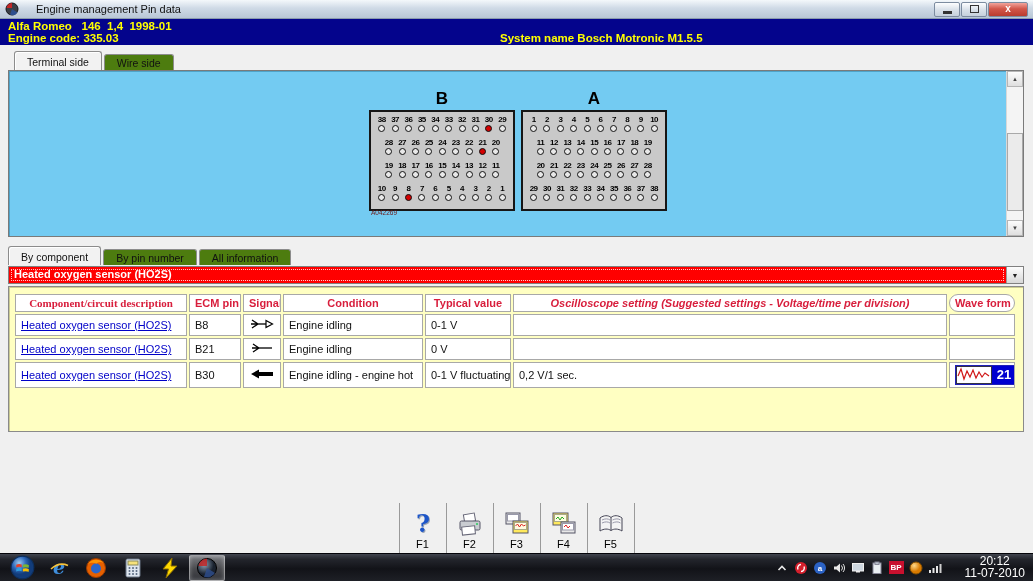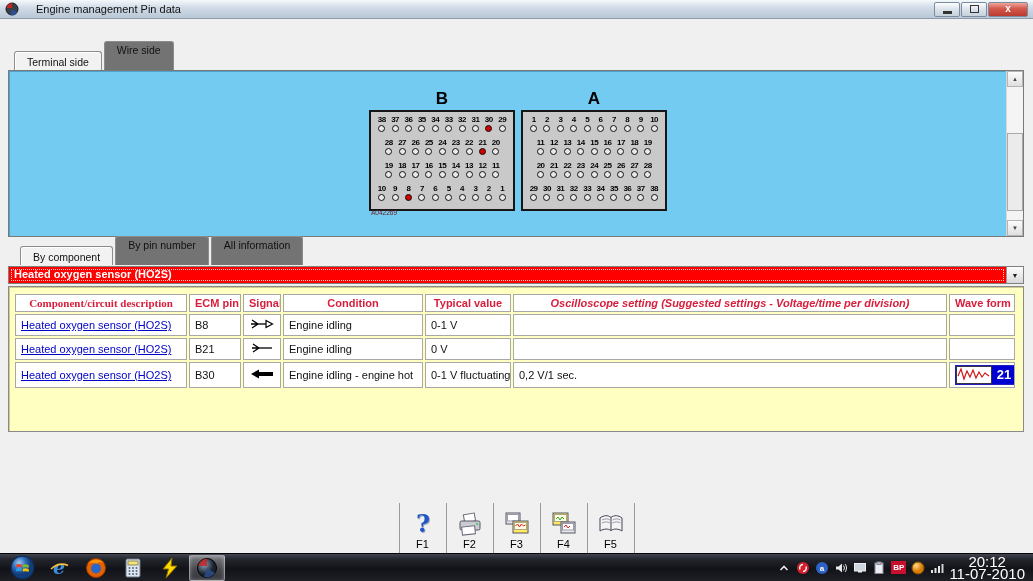--- a/index.html
+++ b/index.html
@@ -25,24 +25,24 @@
   .banner { position:absolute; top:19px; left:0; right:0; height:26px; background:#04048C;
     color:#FFFF00; font-weight:bold; font-size:11.5px; }
   .banner div { position:absolute; white-space:pre; }
   .banner .line1 { left:8px; top:1px; }
   .banner .line2 { left:8px; top:13px; }
   .banner .system { left:500px; top:13px; }
 
   
   .tabstrip { position:absolute; display:flex; align-items:flex-end; height:19px; }
   #view-tabs { left:14px; top:51px; }
-  #info-tabs { left:20px; top:246px; }
+  #info-tabs { left:8px; top:246px; }
   .tab { font-size:10.5px; color:#111; padding:3px 12px 3px; border:1px solid #8C8C8C;
-    border-bottom:none; border-radius:3px 3px 0 0; background:#737373; margin-right:2px;
-    height:29px; line-height:11px; }
+    border-bottom:none; border-radius:3px 3px 0 0; background:#4d7c0f; margin-right:2px;
+    height:16px; line-height:11px; }
   .tab.active { background:#F2F2F2; height:19px; line-height:14px; box-shadow:inset 1px 1px 0 #fff; z-index:2; }
 
   
   .diagram-panel { position:absolute; left:8px; top:70px; width:1016px; height:167px;
     background:#73CBF2; border:1px solid #7A7A7A; box-shadow:inset 1px 1px 0 #4FA3C9; }
   .vscroll { position:absolute; right:0; top:0; bottom:0; width:17px; background:#F4F4F4; border-left:1px solid #D8D8D8; }
   .scroll-btn { position:absolute; left:0; right:0; height:16px; background:linear-gradient(#FCFCFC,#DFDFDF);
     border:1px solid #B5B5B5; display:flex; align-items:center; justify-content:center; font-size:6px; color:#444; }
   .scroll-btn.up { top:0; }
   .scroll-btn.down { bottom:0; }
@@ -99,21 +99,21 @@
     border-radius:2px; margin-right:1px; }
   .tb-app svg { width:22px; height:22px; }
   .tb-app.start svg { width:25px; height:25px; }
   .tb-app.active { background:linear-gradient(rgba(255,255,255,.38),rgba(255,255,255,.10));
     border:1px solid rgba(255,255,255,.45); box-shadow:inset 0 0 4px rgba(255,255,255,.35); }
   .tray { margin-left:auto; display:flex; align-items:center; gap:5px; padding-right:4px; }
   .tray-ic { width:14px; height:14px; display:flex; align-items:center; justify-content:center; }
   .tray-ic svg { width:14px; height:14px; }
   .tray-badge { width:15px; height:13px; background:#C8102E; color:#fff; font-size:8px; font-weight:bold;
     display:flex; align-items:center; justify-content:center; }
-  .tray-clock { color:#fff; font-size:15px; text-align:center; line-height:11.5px; margin-left:0; }
+  .tray-clock { color:#fff; font-size:12px; text-align:center; line-height:11.5px; margin-left:18px; }
 
   .icon { display:inline-flex; }
 </style>
 </head>
 <body>
 
 <div id="screen">
 
   <div class="titlebar">
     <span class="icon app-icon">
@@ -130,20 +130,25 @@
         </div>
       <div class="winbtn">
           <span class="glyph-max"></span>
         </div>
       <div class="winbtn close">
           <span class="glyph-close">x</span>
         </div>
     </div>
   </div>
 
+  <div class="banner">
+    <div class="line1">Alfa Romeo   146  1,4  1998-01</div>
+    <div class="line2">Engine code: 335.03</div>
+    <div class="system">System name Bosch Motronic M1.5.5</div>
+  </div>
 
   <div class="tabstrip" id="view-tabs">
       <div class="tab active">Terminal side</div>
       <div class="tab">Wire side</div>
     </div>
 
   <div class="diagram-panel">
     <div class="vscroll">
       <div class="scroll-btn up">▲</div>
       <div class="scroll-thumb"></div>
@@ -507,21 +512,21 @@
           <col style="width:66px">
       </colgroup>
       <thead>
           <tr id="table-head-row">
             <th style="color: rgb(216, 30, 60); font-family: Liberation Serif, serif;">Component/circuit description</th>
             <th style="color: rgb(216, 30, 60);">ECM pin</th>
             <th style="color: rgb(216, 30, 60);">Signal</th>
             <th style="color: rgb(216, 30, 60);">Condition</th>
             <th style="color: rgb(216, 30, 60);">Typical value</th>
             <th style="color: rgb(216, 30, 60); font-style: italic;">Oscilloscope setting (Suggested settings - Voltage/time per division)</th>
-            <th style="color: rgb(216, 30, 60);">Wave form</th>
+            <th style="color: rgb(216, 30, 60); border-radius: 9px;">Wave form</th>
           </tr>
         </thead>
       <tbody id="table-body">
           <tr>
             <td class="c-comp"><span class="component-link" style="color: rgb(0, 0, 200);">Heated oxygen sensor (HO2S)</span></td>
             <td class="c-pin">B8</td>
             <td class="c-signal"><span class="icon">
                 <svg viewBox="0 0 26 14" width="26" height="14">
                   <path d="M3 3 L9 7 M2 7 H9 M3 11 L9 7" stroke="#000" stroke-width="1.3" fill="none"></path>
                   <path d="M9 7 H17" stroke="#000" stroke-width="1.3"></path>

